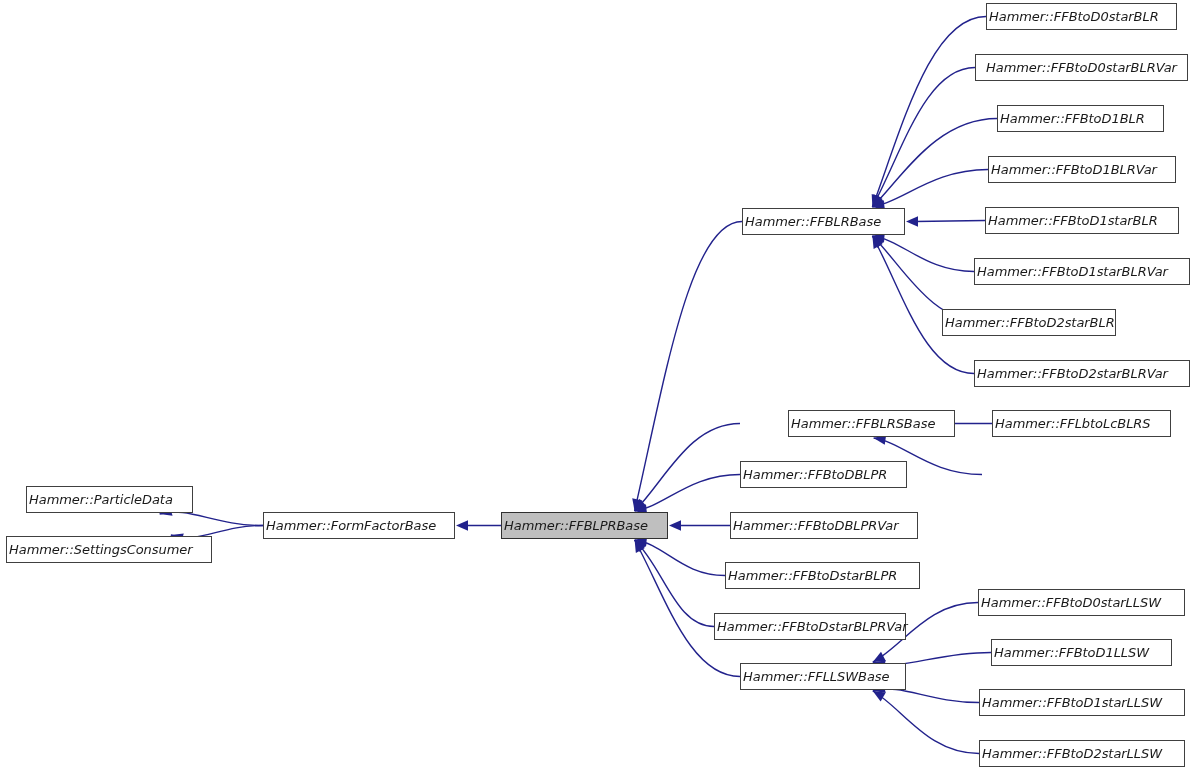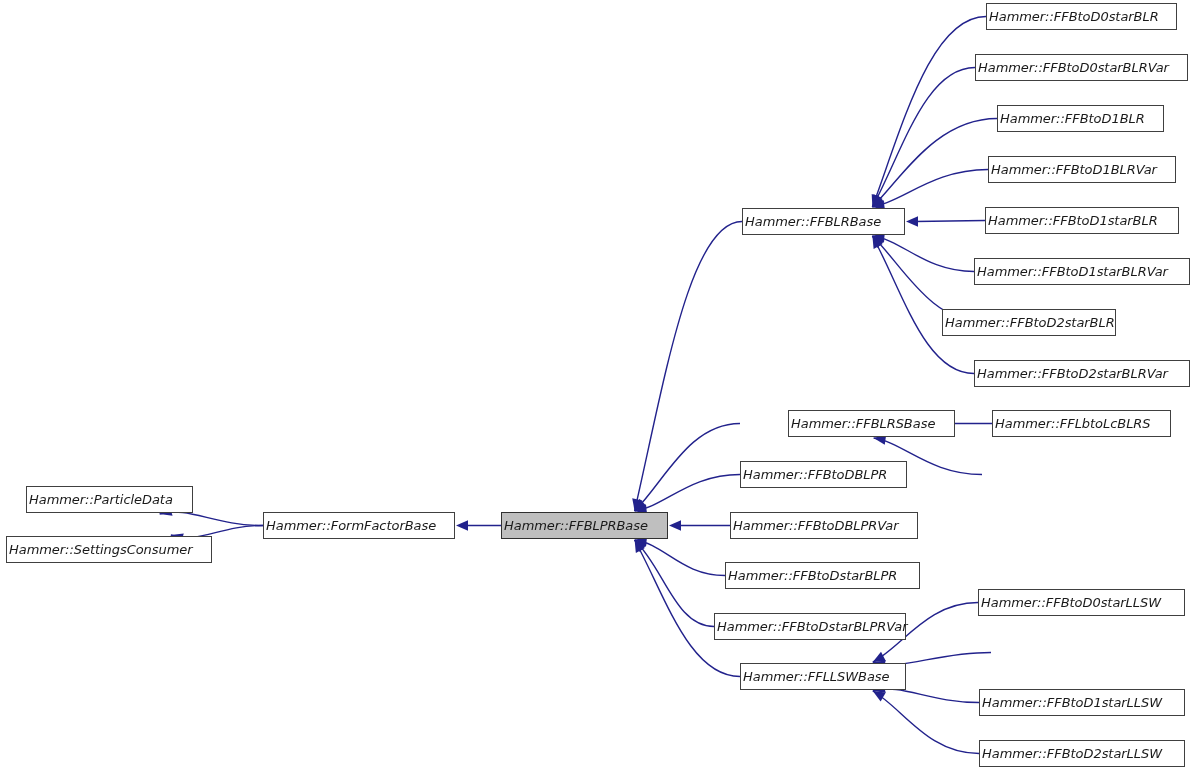--- a/index.html
+++ b/index.html
@@ -103,21 +103,21 @@
       <line x1="501" y1="525.5" x2="465" y2="525.5" stroke="#22228c" stroke-width="1.4"></line>
       <polygon points="456,525.5 468,530.7 468,520.3" fill="#22228c"></polygon>
       <path d="M 263 525.5 C 212.95440000000002 525.5, 189.6 505.75, 159.6 514" fill="none" stroke="#22228c" stroke-width="1.4"></path>
       <polygon points="159.6,514 172.5492784253549,515.8319902463272 169.79165100193606,505.80425416116776" fill="#22228c"></polygon>
       <path d="M 263 525.5 C 218.3752 525.5, 200.8 544.25, 170.8 535" fill="none" stroke="#22228c" stroke-width="1.4"></path>
       <polygon points="170.8,535 180.73512394513463,543.5048993053894 183.7994359795109,533.5665900047096" fill="#22228c"></polygon>
     </svg>
 <div class="node" style="left: 986px; top: 3px; width: 191px;">
       <span class="node-label">Hammer::FFBtoD0starBLR</span>
     </div>
-    <div class="node" style="left: 975px; top: 54px; width: 213px;">
+    <div class="node" style="left: 975px; top: 54px; width: 213px; padding-left: 8px;">
       <span class="node-label">Hammer::FFBtoD0starBLRVar</span>
     </div>
     <div class="node" style="left: 997px; top: 105px; width: 167px;">
       <span class="node-label">Hammer::FFBtoD1BLR</span>
     </div>
     <div class="node" style="left: 988px; top: 156px; width: 188px;">
       <span class="node-label">Hammer::FFBtoD1BLRVar</span>
     </div>
     <div class="node" style="left: 985px; top: 207px; width: 194px;">
       <span class="node-label">Hammer::FFBtoD1starBLR</span>
@@ -129,20 +129,23 @@
       <span class="node-label">Hammer::FFBtoD2starBLR</span>
     </div>
     <div class="node" style="left: 974px; top: 360px; width: 216px;">
       <span class="node-label">Hammer::FFBtoD2starBLRVar</span>
     </div>
     <div class="node" style="left: 992px; top: 410px; width: 179px;">
       <span class="node-label">Hammer::FFLbtoLcBLRS</span>
     </div>
     <div class="node" style="left: 978px; top: 589px; width: 207px;">
       <span class="node-label">Hammer::FFBtoD0starLLSW</span>
+    </div>
+    <div class="node" style="left: 991px; top: 639px; width: 181px;">
+      <span class="node-label">Hammer::FFBtoD1LLSW</span>
     </div>
     <div class="node" style="left: 979px; top: 689px; width: 206px;">
       <span class="node-label">Hammer::FFBtoD1starLLSW</span>
     </div>
     <div class="node" style="left: 979px; top: 740px; width: 206px;">
       <span class="node-label">Hammer::FFBtoD2starLLSW</span>
     </div>
     <div class="node" style="left: 742px; top: 208px; width: 163px;">
       <span class="node-label">Hammer::FFBLRBase</span>
     </div>

